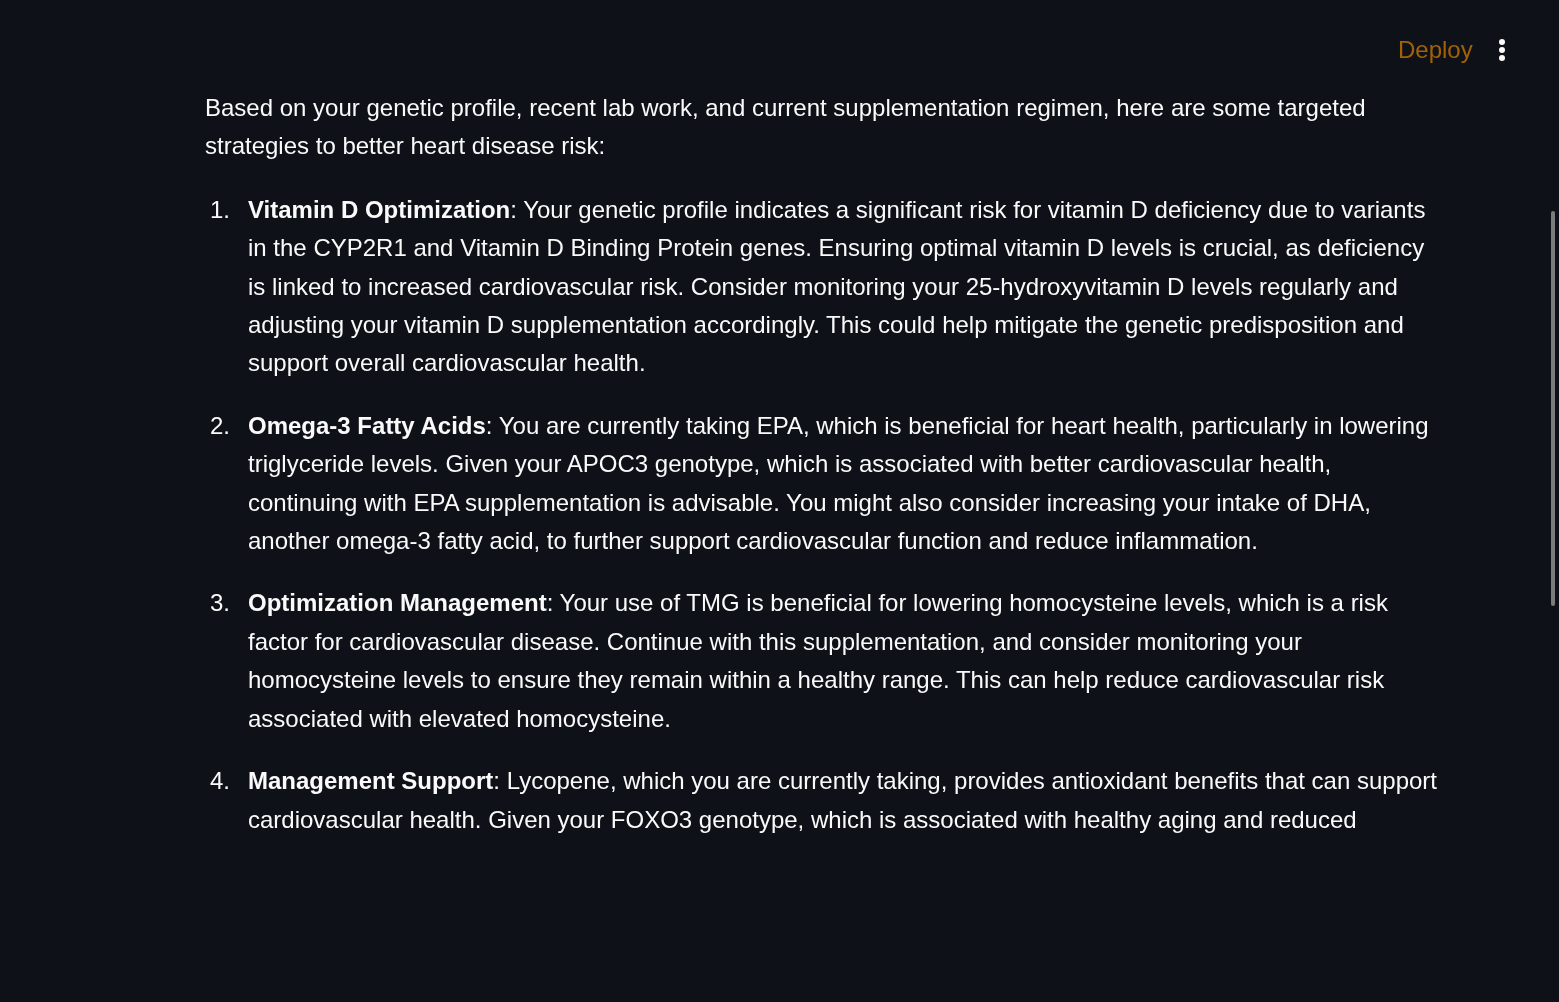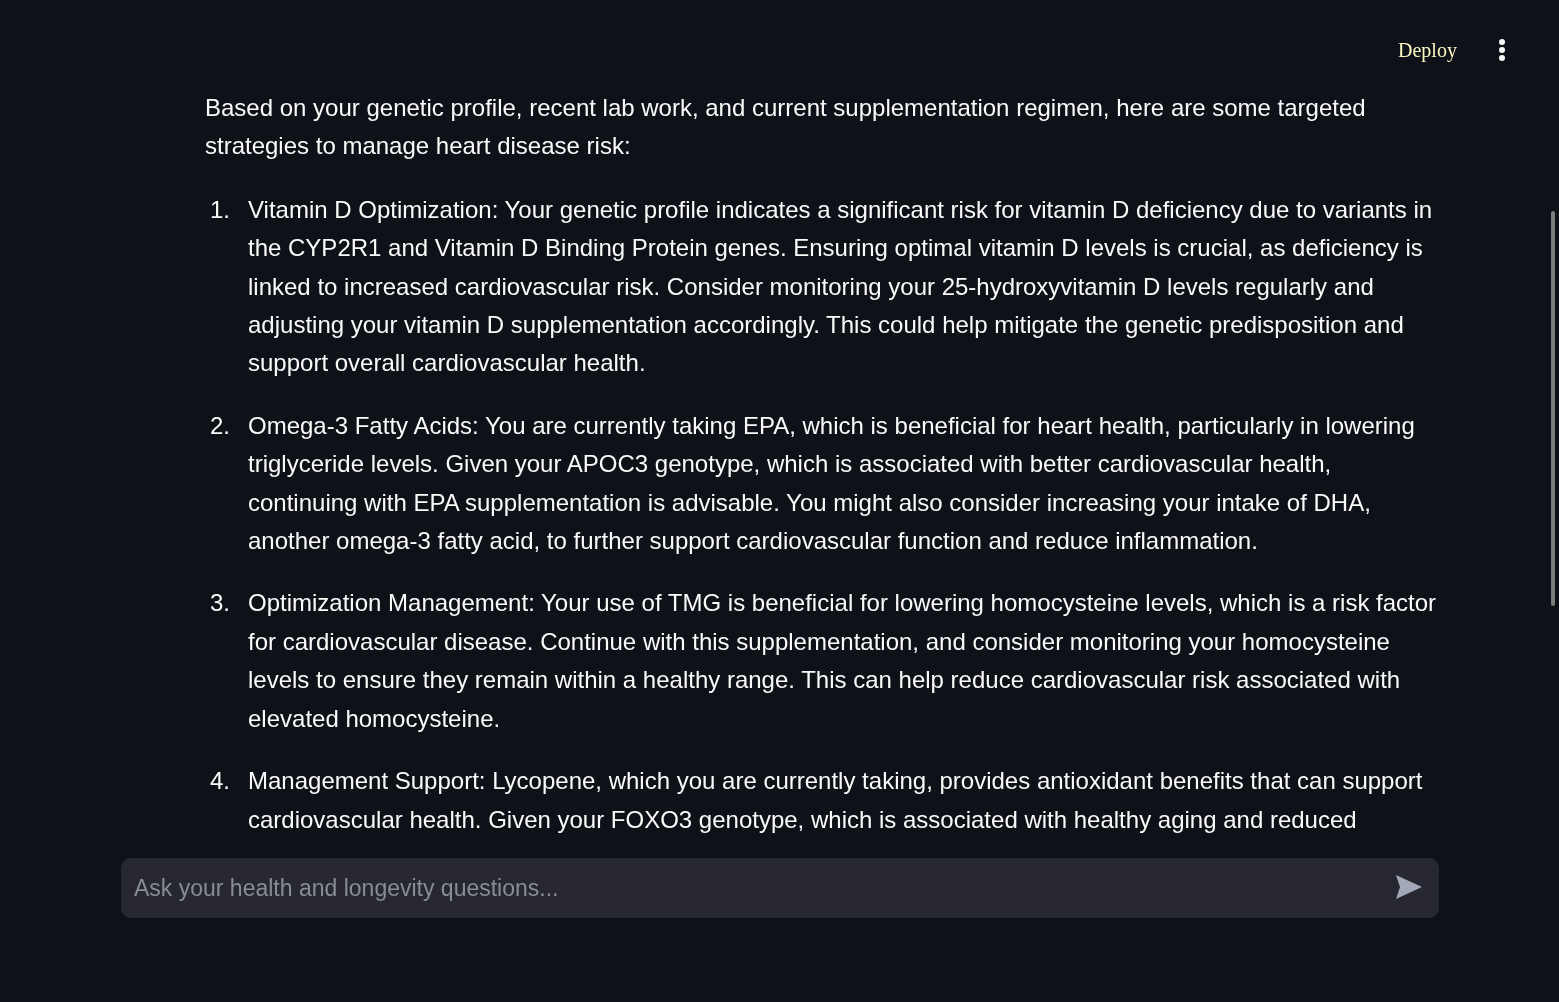--- a/index.html
+++ b/index.html
@@ -27,23 +27,23 @@
       z-index: 5;
     }
     .deploy-btn {
       position: absolute;
       top: 32px;
       left: 1386px;
       height: 36px;
       padding: 0 12px;
       background: transparent;
       border: none;
-      color: #fef9c3;
-      font-family: Liberation Serif, serif;
-      font-size: 20px;
+      color: #a16207;
+      font-family: Liberation Sans, sans-serif;
+      font-size: 24px;
       line-height: 36px;
       cursor: pointer;
     }
     .menu-btn {
       position: absolute;
       top: 32px;
       left: 1486px;
       width: 32px;
       height: 36px;
       background: transparent;
@@ -89,21 +89,21 @@
       position: relative;
       padding-left: 43px;
       margin-bottom: 24px;
     }
     ol.recs li .num {
       position: absolute;
       left: 5px;
       top: 0;
     }
     ol.recs li .title {
-      font-weight: normal;
+      font-weight: bold;
     }
     
     .bottom-area {
       position: absolute;
       left: 0; right: 0;
       top: 838px;
       bottom: 0;
       background: #0e1117;
       z-index: 4;
     }
@@ -175,21 +175,21 @@
       <span>
         <span class="dot" style="top:7px;"></span>
         <span class="dot" style="top:15px;"></span>
         <span class="dot" style="top:23px;"></span>
       </span>
     </button>
   </div>
 
   <div class="main">
     <div class="content">
-      <p class="intro">Based on your genetic profile, recent lab work, and current supplementation regimen, here are some targeted strategies to manage heart disease risk:</p>
+      <p class="intro">Based on your genetic profile, recent lab work, and current supplementation regimen, here are some targeted strategies to better heart disease risk:</p>
       <ol class="recs">
         <li>
           <span class="num">1.</span>
           <span class="title">Vitamin D Optimization</span><span>: Your genetic profile indicates a significant risk for vitamin D deficiency due to variants in the CYP2R1 and Vitamin D Binding Protein genes. Ensuring optimal vitamin D levels is crucial, as deficiency is linked to increased cardiovascular risk. Consider monitoring your 25-hydroxyvitamin D levels regularly and adjusting your vitamin D supplementation accordingly. This could help mitigate the genetic predisposition and support overall cardiovascular health.</span>
         </li>
         <li>
           <span class="num">2.</span>
           <span class="title">Omega-3 Fatty Acids</span><span>: You are currently taking EPA, which is beneficial for heart health, particularly in lowering triglyceride levels. Given your APOC3 genotype, which is associated with better cardiovascular health, continuing with EPA supplementation is advisable. You might also consider increasing your intake of DHA, another omega-3 fatty acid, to further support cardiovascular function and reduce inflammation.</span>
         </li>
         <li>
@@ -199,27 +199,18 @@
         <li>
           <span class="num">4.</span>
           <span class="title">Management Support</span><span>: Lycopene, which you are currently taking, provides antioxidant benefits that can support cardiovascular health. Given your FOXO3 genotype, which is associated with healthy aging and reduced cardiovascular</span>
         </li>
       </ol>
     </div>
   </div>
 
   <div class="bottom-area"></div>
 
-  <div class="chat-input">
-    <input type="text" placeholder="Ask your health and longevity questions..." style="">
-    <button class="send-btn">
-      <svg width="30" height="26" viewBox="0 0 30 26">
-        <path d="M2 1 L28 13 L2 25 L6 13 Z" fill="#a3a8b8"></path>
-        <path d="M6 13 L15 13" stroke="#262730" stroke-width="0"></path>
-      </svg>
-    </button>
-  </div>
 
   <div class="scrollbar-track">
     <div class="scrollbar-thumb"></div>
   </div>
 
 </div>
 
 </body></html>

